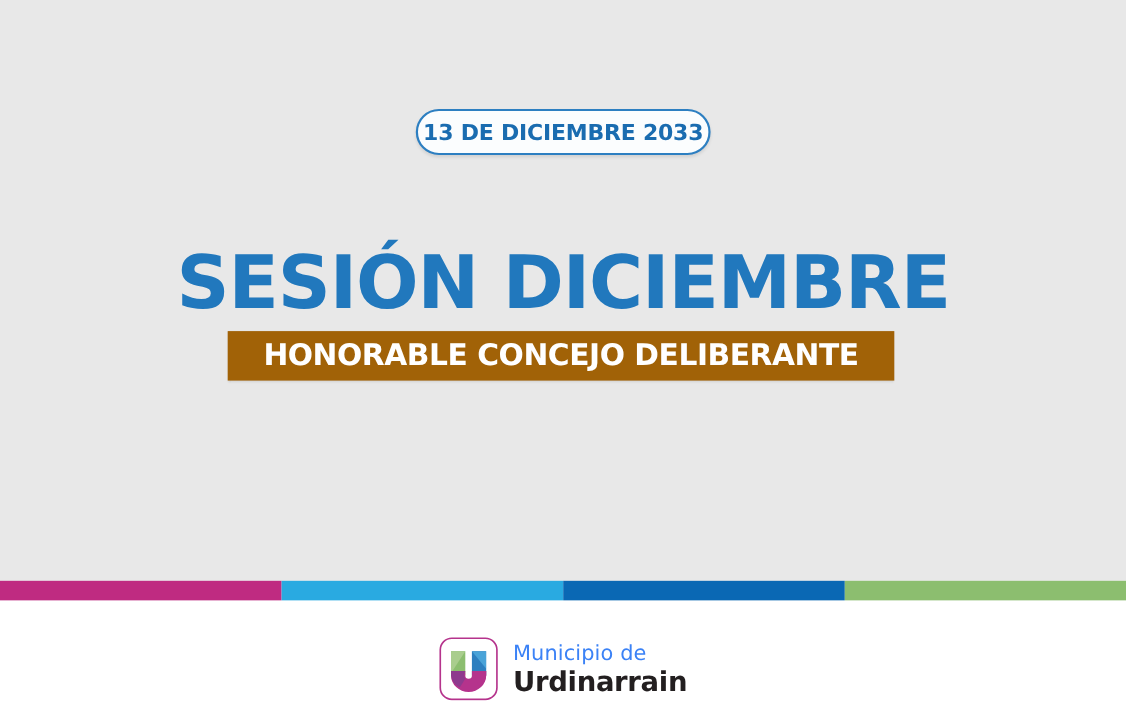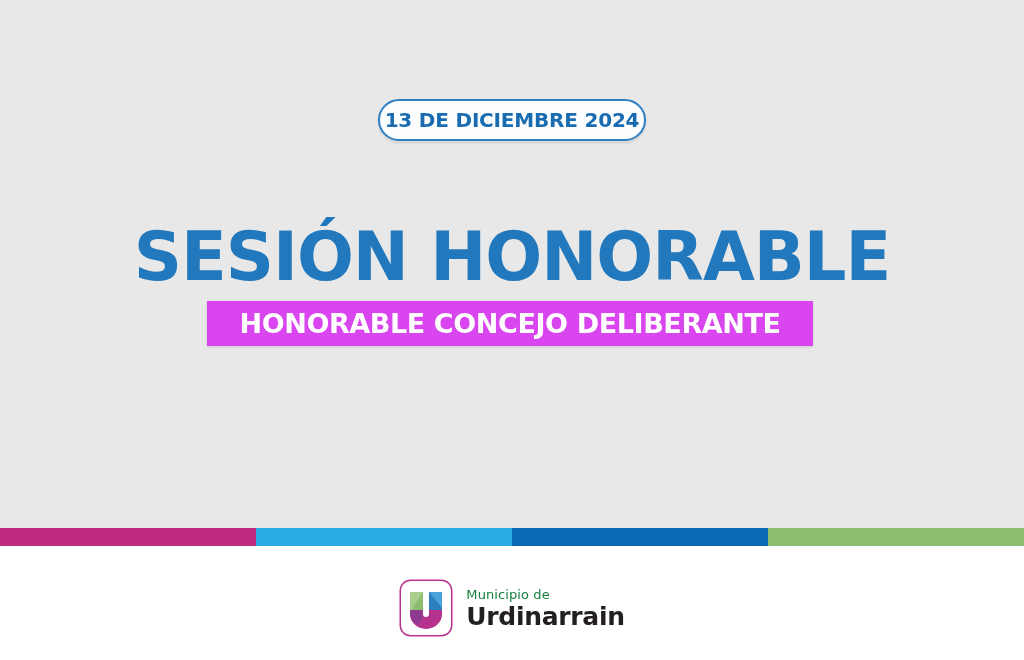--- a/index.html
+++ b/index.html
@@ -137,50 +137,50 @@
     flex: none;
   }
   .logo-words {
     display: flex;
     flex-direction: column;
     justify-content: center;
     line-height: 1;
   }
   .logo-line1 {
     font-family: "DejaVu Sans", "Liberation Sans", sans-serif;
-    font-size: 13px;
+    font-size: 19px;
     font-weight: normal;
-    color: #15803d;
+    color: #3b82f6;
     letter-spacing: 0.1px;
     margin-bottom: 3px;
   }
   .logo-line2 {
     font-family: "DejaVu Sans", "Liberation Sans", sans-serif;
     font-size: 25px;
     font-weight: bold;
     color: #231f20;
     letter-spacing: -0.3px;
   }
 </style>
 </head>
 <body>
 
 <div id="slide">
 
   <div class="canvas" style="background: rgb(232, 232, 232);"></div>
 
   <div class="date-badge" style="border-color: rgb(45, 127, 193); background: rgb(251, 253, 254);">
-    <span class="date-badge-text" style="color: rgb(26, 108, 176);">13 DE DICIEMBRE 2024</span>
+    <span class="date-badge-text" style="color: rgb(26, 108, 176);">13 DE DICIEMBRE 2033</span>
   </div>
 
   <div class="headline">
-    <span class="headline-text" style="color: rgb(33, 120, 189);">SESIÓN HONORABLE</span>
-  </div>
-
-  <div class="subtitle-banner" style="background: #d946ef;">
+    <span class="headline-text" style="color: rgb(33, 120, 189);">SESIÓN DICIEMBRE</span>
+  </div>
+
+  <div class="subtitle-banner" style="background: #a16207;">
     <span class="subtitle-text" style="color: rgb(255, 255, 255);">HONORABLE CONCEJO DELIBERANTE</span>
   </div>
 
   <div class="color-strip">
     <div class="color-seg" style="background: rgb(191, 43, 129);"></div>
     <div class="color-seg" style="background: rgb(41, 170, 225);"></div>
     <div class="color-seg" style="background: rgb(10, 104, 180);"></div>
     <div class="color-seg" style="background: rgb(140, 190, 111);"></div>
   </div>
 

